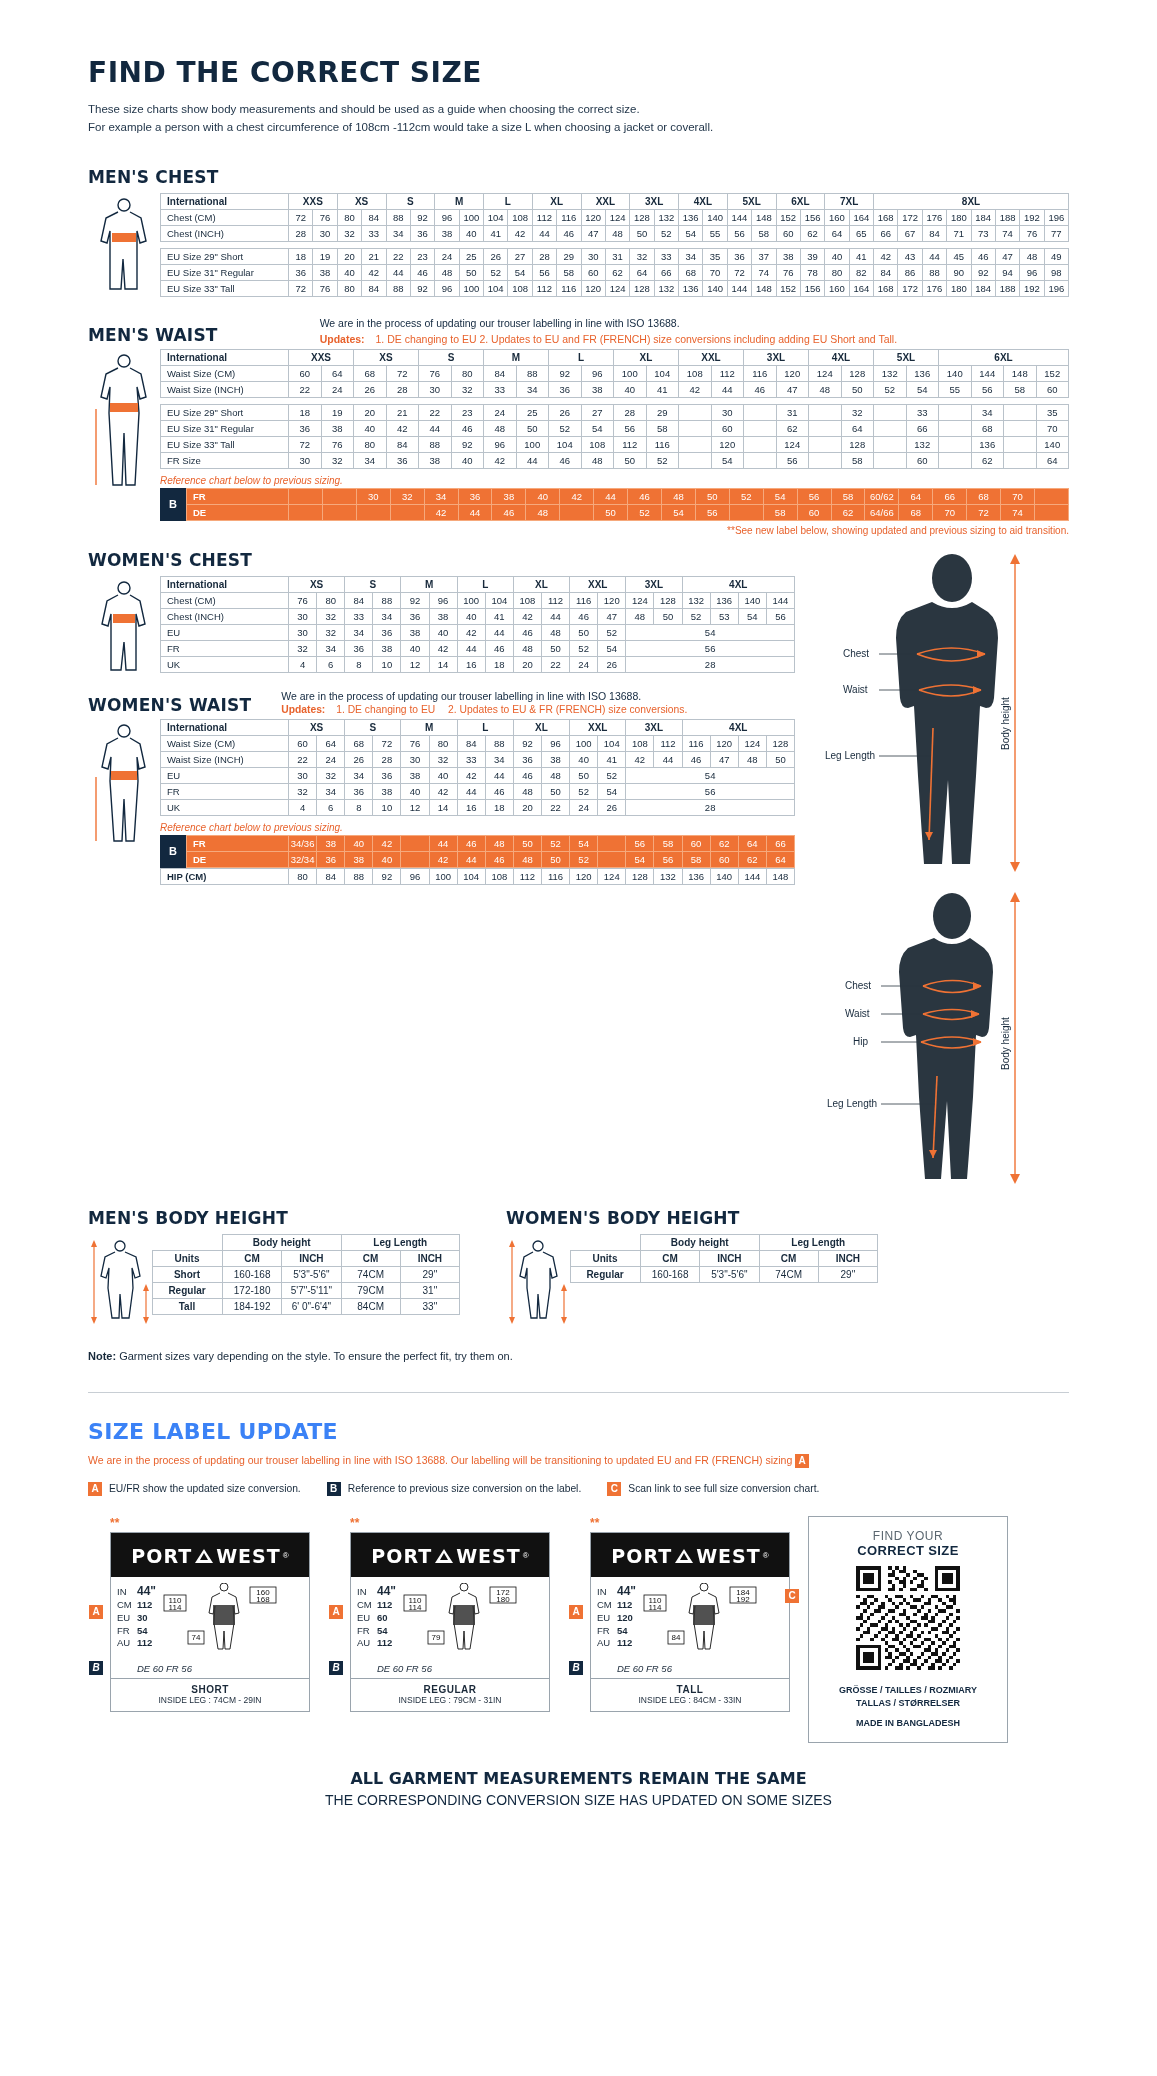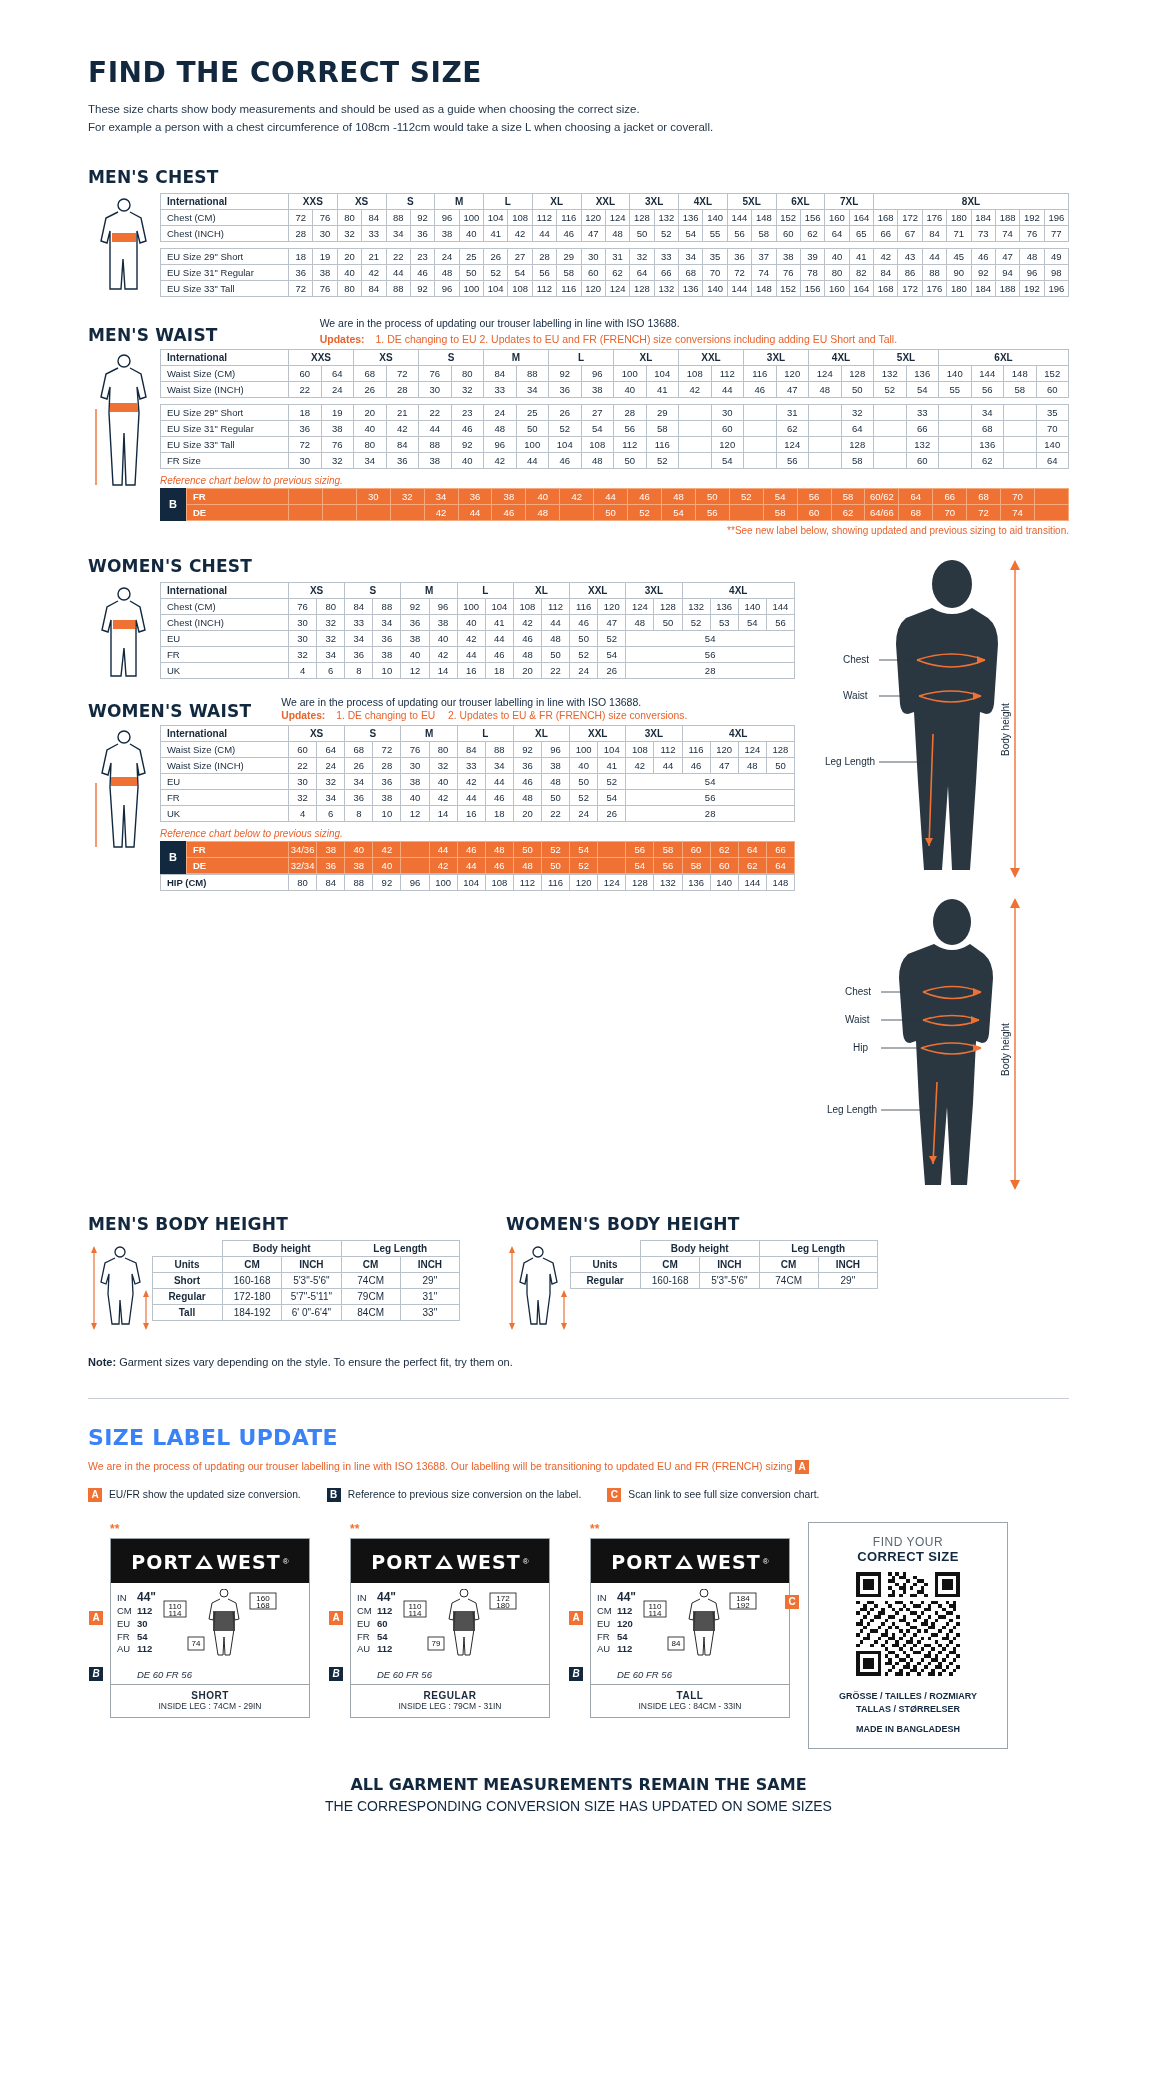--- a/index.html
+++ b/index.html
@@ -634,21 +634,21 @@
                     <td colspan="1"></td>
                   </tr>
                 </tbody>
           </table>
         </div>
         <div class="right-note">**See new label below, showing updated and previous sizing to aid transition.</div>
       </div>
     </div>
   </div>
 
-  <div style="display:flex; gap:24px; margin-top:20px;">
+  <div style="display:flex; gap:24px; margin-top:14px;">
     <div style="flex:1; min-width:0;">
 
       <div class="block">
         <h2 class="sec-title">WOMEN'S CHEST</h2>
         <div class="row-flex" style="margin-top:6px;">
           <div class="figcol">
             <svg width="72" height="96" viewBox="0 0 72 96">
               <g stroke="#12283f" fill="none" stroke-width="1.4">
                 <path d="M30 8 a6 6 0 0 1 12 0 a6 6 0 0 1 -12 0"></path>
                 <path d="M30 15 L19 21 L14 44 L20 46 L23 34 L23 90 L33 90 L36 62 L38 90 L48 90 L48 34 L51 46 L57 44 L52 21 L42 15"></path>

